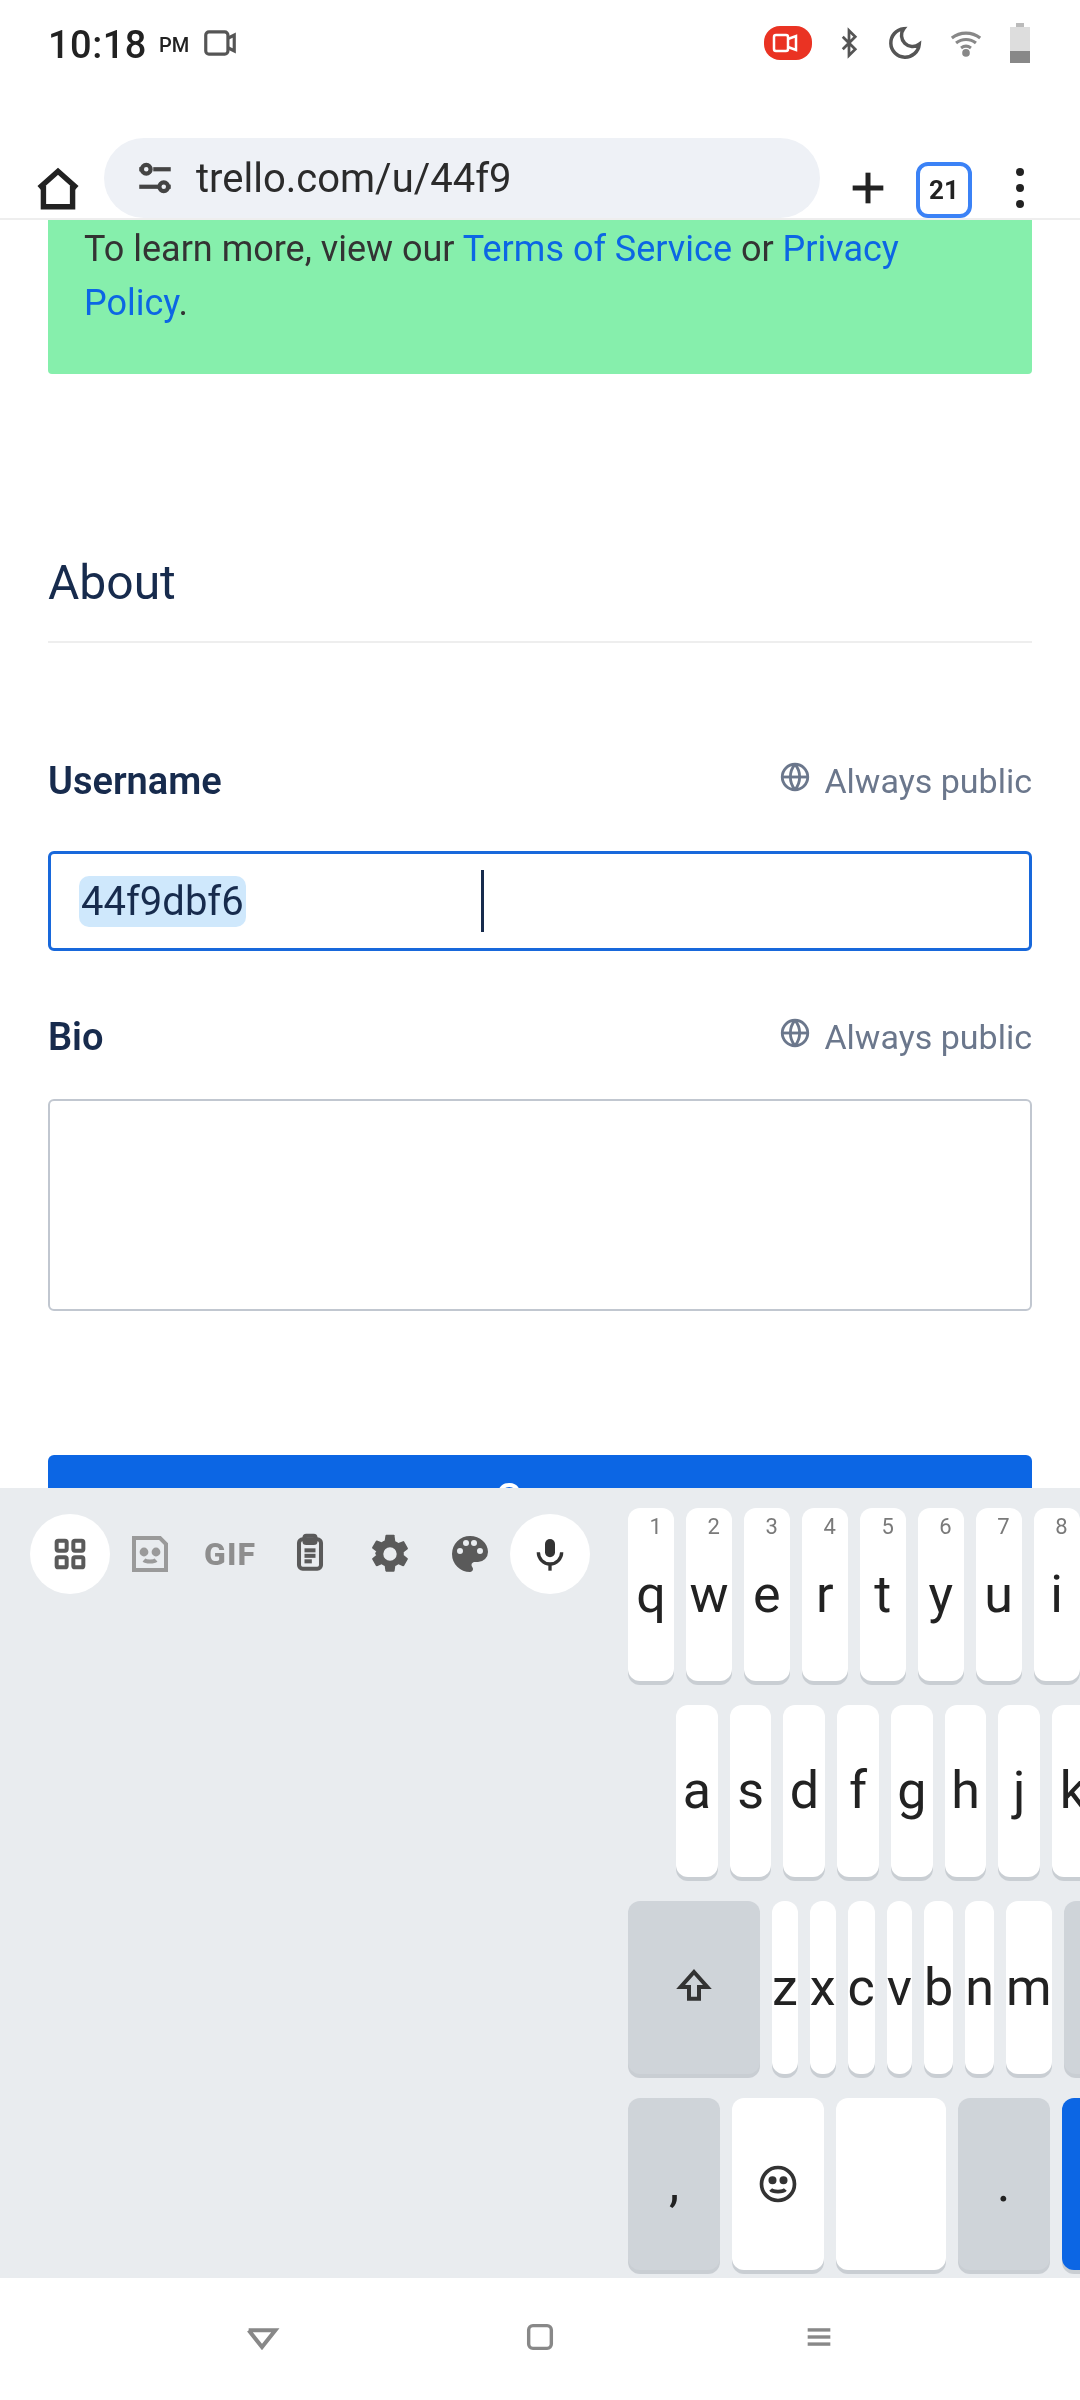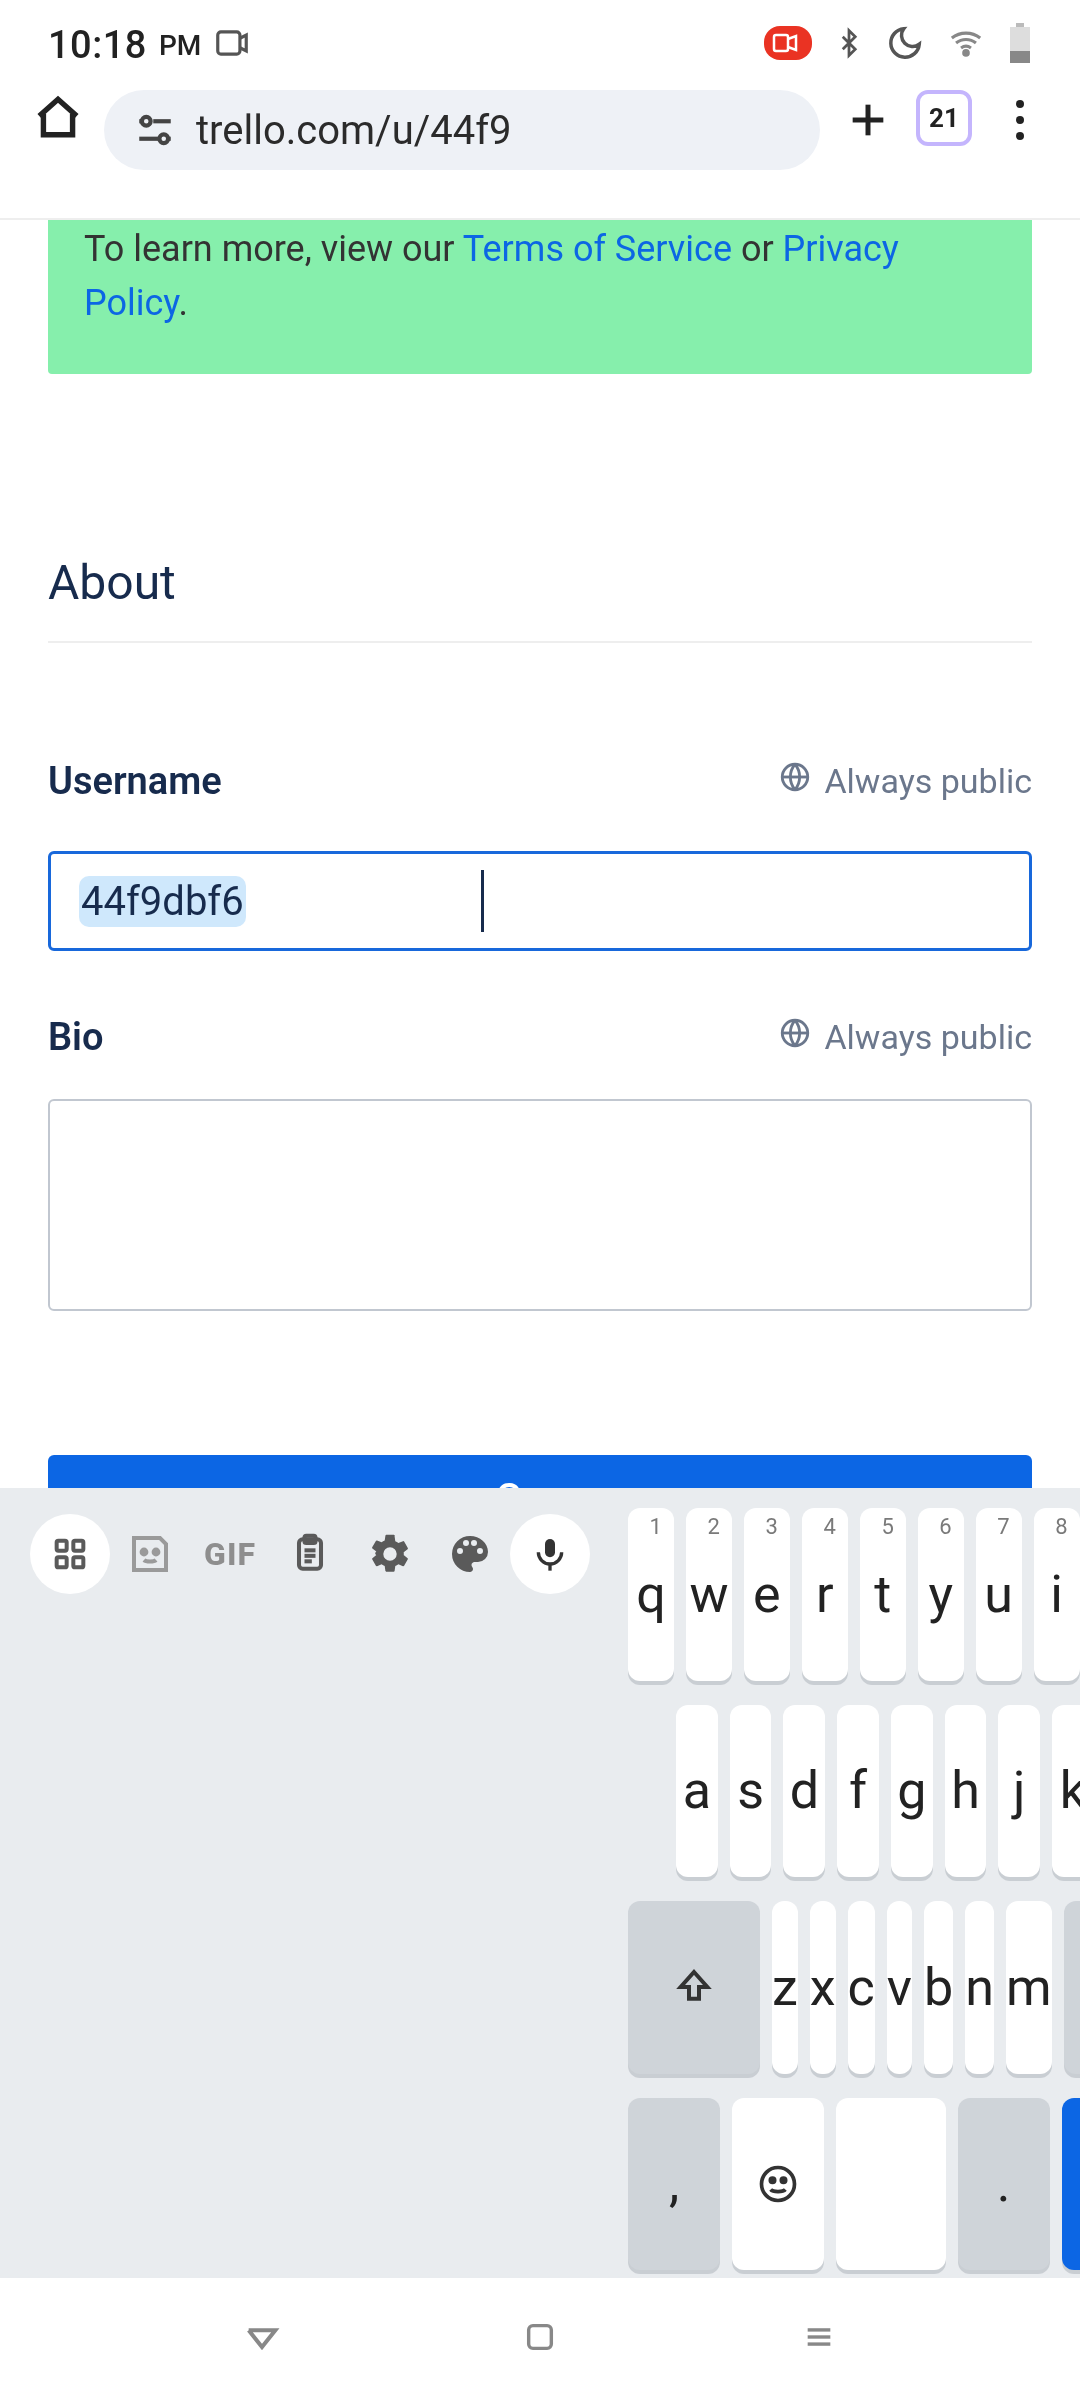--- a/index.html
+++ b/index.html
@@ -1,31 +1,31 @@
 <!DOCTYPE html>
 <html><head>
   <meta charset="utf-8">
   <style>
     * { margin: 0; padding: 0; box-sizing: border-box; font-family: -apple-system, BlinkMacSystemFont, "Segoe UI", Roboto, Helvetica, Arial, sans-serif; }
     html, body { width: 1080px; height: 2400px; background: #fff; overflow: hidden; }
 
     .statusbar { height: 90px; display: flex; align-items: center; justify-content: space-between; padding: 0 48px; }
     .statusbar-left { display: flex; align-items: center; gap: 12px; }
     .statusbar-time { font-size: 38px; font-weight: 500; color: #222; letter-spacing: 0.5px; }
-    .statusbar-pm { font-size: 28px; font-weight: 500; color: #222; }
+    .statusbar-pm { font-size: 20px; font-weight: 500; color: #222; }
     .statusbar-right { display: flex; align-items: center; gap: 22px; }
     .status-icon { color: #555; }
 
-    .browserbar { height: 130px; display: flex; align-items: flex-start; padding: 0 30px; gap: 18px; border-bottom: 2px solid #eee; }
+    .browserbar { height: 130px; display: flex; align-items: flex-end; padding: 0 30px; gap: 18px; border-bottom: 2px solid #eee; }
     .home-btn { width: 56px; height: 56px; display:flex; align-items:center; justify-content:center; }
     .urlbar { flex: 1; height: 80px; background: #eef1f6; border-radius: 40px; display:flex; align-items:center; padding: 0 30px; gap: 20px; }
     .site-settings-icon { width: 42px; height: 42px; color:#444; display:flex; align-items:center; justify-content:center;}
     .url-text { font-size: 40px; color: #2b2b2b; white-space: nowrap; overflow: hidden; }
     .addtab-btn { width: 60px; height: 60px; display:flex; align-items:center; justify-content:center; }
-    .tabcount { width: 56px; height: 56px; border: 4px solid #c4b5fd; border-radius: 12px; display:flex; align-items:center; justify-content:center; font-size: 26px; font-weight: 700; color:#222; }
+    .tabcount { width: 56px; height: 56px; border: 4px solid #3b82f6; border-radius: 12px; display:flex; align-items:center; justify-content:center; font-size: 26px; font-weight: 700; color:#222; }
     .kebab-btn { width: 60px; height: 60px; display:flex; flex-direction:column; align-items:center; justify-content:center; gap: 8px;}
     .kebab-dot { width: 8px; height: 8px; border-radius: 50%; background:#222; }
 
     .scrollarea { height: calc(2400px - 90px - 130px); overflow: hidden; position: relative; }
 
     .notice-box { margin: 0 48px 10px 48px; background: #86efac; padding: 18px 36px 44px 36px; border-radius: 4px; margin-top: -16px;}
     .notice-text { font-size: 36px; line-height: 1.5; color: #333; }
     .notice-text-top { color: #333; }
     .tos-link { color: #0c66e4; }
     .notice-or { color:#333; }

